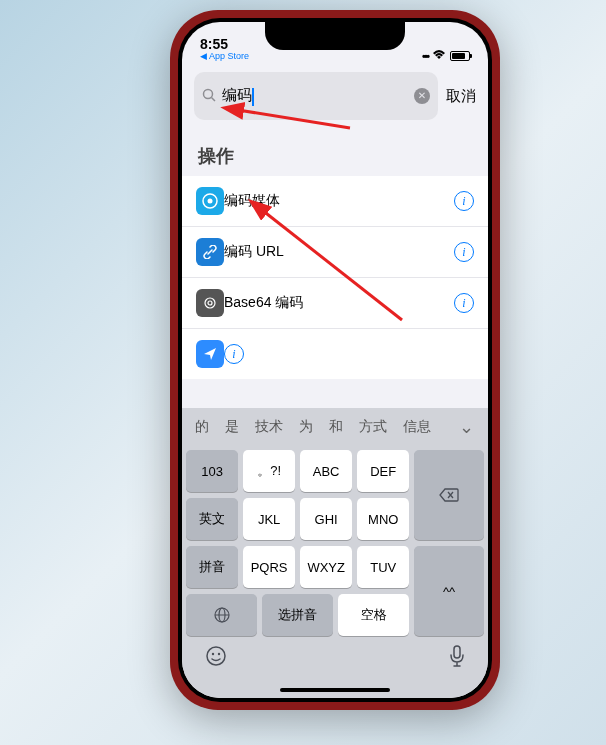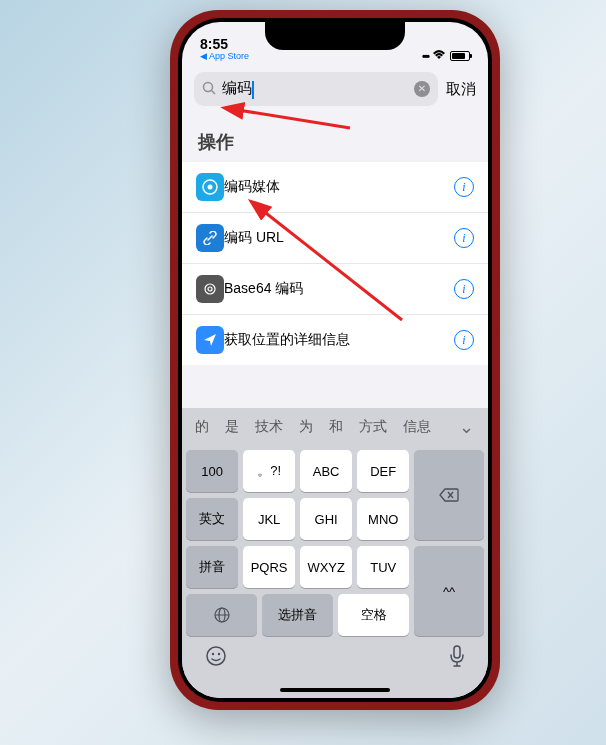--- a/index.html
+++ b/index.html
@@ -14,21 +14,21 @@
   .status-left { display: flex; flex-direction: column; line-height: 1.1; }
   .time { font-size: 14px; }
   .back-app { font-size: 9px; color: #007aff; font-weight: 400; }
   .status-right { display: flex; align-items: center; gap: 4px; font-size: 10px; }
   .signal { letter-spacing: -2px; }
   .battery { display: inline-block; width: 20px; height: 10px; border: 1px solid #000; border-radius: 2px; position: relative; }
   .battery::after { content: ''; position: absolute; right: -3px; top: 2px; width: 2px; height: 4px; background: #000; border-radius: 0 1px 1px 0; }
   .battery-fill { position: absolute; left: 1px; top: 1px; bottom: 1px; width: 70%; background: #000; border-radius: 1px; }
   
   .search-row { display: flex; align-items: center; padding: 6px 12px 10px; gap: 8px; }
-  .search-field { flex: 1; background: #e3e3e8; border-radius: 10px; height: 34px; display: flex; align-items: center; padding: 0 8px; gap: 6px; }
+  .search-field { flex: 1; background: #e3e3e8; border-radius: 10px; height: 48px; display: flex; align-items: center; padding: 0 8px; gap: 6px; }
   .search-icon { color: #8e8e93; font-size: 14px; }
   .search-text { flex: 1; color: #000; font-size: 15px; }
   .search-cursor { display: inline-block; width: 2px; height: 18px; background: #007aff; vertical-align: middle; animation: none; }
   .clear-btn { width: 16px; height: 16px; background: #8e8e93; border-radius: 50%; display: flex; align-items: center; justify-content: center; color: #e3e3e8; font-size: 10px; line-height: 1; }
   .cancel-btn { color: #000000; font-size: 15px; }
   
   .content { padding: 0; }
   .section-header { padding: 14px 16px 8px; font-size: 18px; font-weight: 700; color: #404040; }
   .list { background: #fff; }
   .list-item { display: flex; align-items: center; padding: 11px 14px; border-bottom: 0.5px solid #e5e5ea; }
@@ -139,21 +139,20 @@
             </div>
             <span class="item-label">Base64 编码</span>
             <span class="info-icon">i</span>
           </div>
           <div class="list-item">
             <div class="item-icon ic-location">
               <svg width="14" height="14" viewBox="0 0 14 14">
                   <path d="M13 1 L1 7 L7 8 L8 13 Z" fill="#fff"></path>
                 </svg>
             </div>
-            <span class="item-label">获取位置的详细信息</span>
             <span class="info-icon">i</span>
           </div>
         </div>
       </div>
 
       <div class="keyboard">
         <div class="candidate-bar">
           <span class="cand">的</span>
           <span class="cand">是</span>
           <span class="cand">技术</span>
@@ -161,21 +160,21 @@
           <span class="cand">和</span>
           <span class="cand">方式</span>
           <span class="cand">信息</span>
           <span class="cand-expand">⌄</span>
         </div>
 
         <div class="key-grid">
           <div class="col-wrap">
             <div class="col-main">
               <div class="sub-row">
-                <div class="key key-gray">100</div>
+                <div class="key key-gray">103</div>
                 <div class="key">。?!</div>
                 <div class="key">ABC</div>
                 <div class="key">DEF</div>
               </div>
               <div class="sub-row">
                 <div class="key key-gray">英文</div>
                 <div class="key">JKL</div>
                 <div class="key">GHI</div>
                 <div class="key">MNO</div>
               </div>

